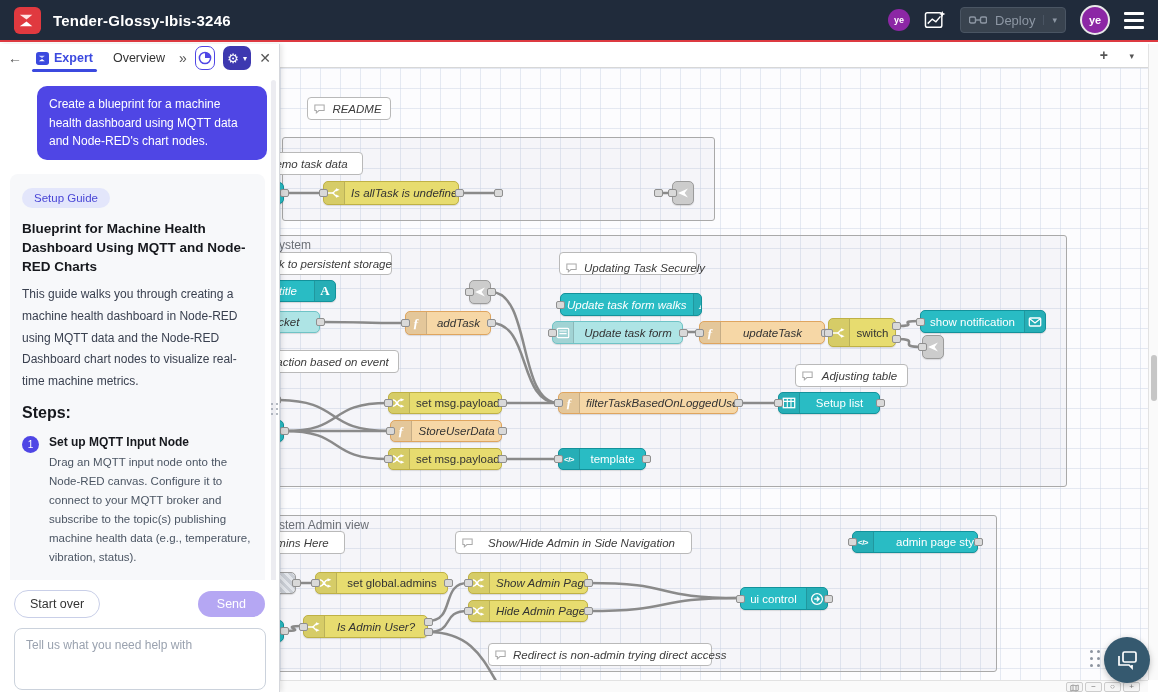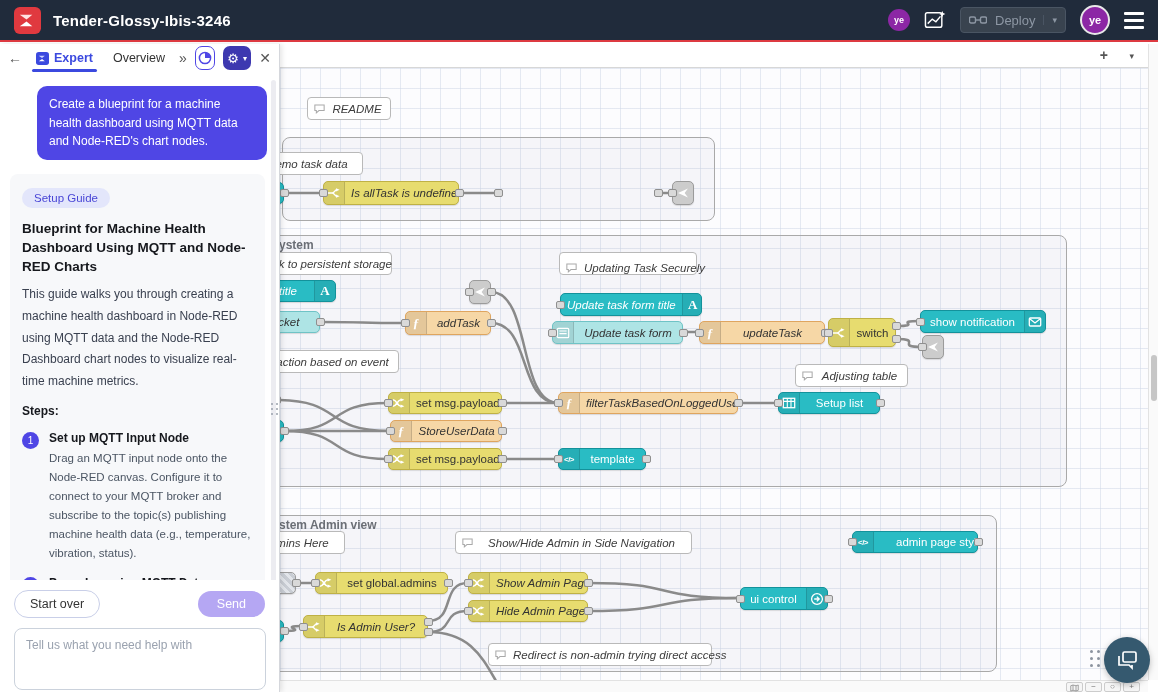--- a/index.html
+++ b/index.html
@@ -28,21 +28,21 @@
   .tab.active::after { content:""; position:absolute; left:2px; right:2px; bottom:-3px; height:3px; background:#3b49df; border-radius:2px; }
   .pie-btn { width:32px; height:24px; border:1.5px solid #4f46e5; border-radius:7px; background:#fff; display:flex; align-items:center; justify-content:center; cursor:pointer; }
   .gear-btn { width:46px; height:24px; border:none; border-radius:7px; background:#3d38b0; color:#fff; display:flex; align-items:center; justify-content:center; gap:4px; font-size:13px; cursor:pointer; }
   .gear-btn .caret { font-size:8px; }
   .panel-body { position:absolute; top:34px; left:0; right:0; bottom:112px; overflow:hidden; padding:8px 12px 0 8px; }
   .bubble { margin-left:auto; width:230px; background:#4f46e5; color:#fff; font-size:12px; line-height:1.55; padding:9px 12px; border-radius:10px; }
   .guide-card { margin:14px 2px 0 2px; background:#f7f8fa; border-radius:8px; padding:14px 12px; height:422px; overflow:hidden; }
   .badge { display:inline-block; background:#e3e6fb; color:#4946d6; font-size:11.5px; padding:4px 12px; border-radius:999px; }
   .guide-title { font-size:13.5px; font-weight:bold; color:#16181d; line-height:1.4; margin:12px 0 8px; }
   .guide-intro { font-size:12px; color:#3a4150; line-height:1.8; }
-  .steps-label { font-size:12px; font-weight:bold; color:#16181d; margin-top:12px; }
+  .steps-label { font-size:16px; font-weight:bold; color:#16181d; margin-top:12px; }
   .step { display:flex; gap:10px; margin-top:13px; }
   .step-num { flex:0 0 17px; width:17px; height:17px; border-radius:50%; background:#4f46e5; color:#fff; font-size:10px; display:flex; align-items:center; justify-content:center; margin-top:1px; }
   .step-title { font-size:12px; font-weight:bold; color:#16181d; margin-bottom:4px; }
   .step-desc { font-size:11.5px; color:#4b5563; line-height:1.65; }
   .panel-footer { position:absolute; bottom:0; left:0; right:0; height:112px; background:#fff; padding:10px 14px; }
   .footer-row { display:flex; align-items:center; justify-content:space-between; }
   .startover-btn { border:1px solid #c9cfe8; background:#fff; border-radius:999px; padding:6px 15px; font-size:12.5px; color:#333; font-family:inherit; cursor:pointer; }
   .send-btn { border:none; background:#b5a7f3; color:#fff; border-radius:999px; padding:6px 19px; font-size:12.5px; font-family:inherit; cursor:pointer; }
   .help-input { margin-top:10px; width:252px; height:62px; border:1px solid #cbd2dc; border-radius:8px; padding:9px 11px; font-size:12px; font-family:inherit; color:#333; resize:none; }
   .help-input::placeholder { color:#9aa2af; }
@@ -50,21 +50,21 @@
   .panel-grip { position:absolute; right:1px; top:354px; width:7px; height:22px; display:grid; grid-template-columns:2px 2px; gap:3px; justify-content:center; align-content:center; }
   .panel-grip i { width:2px; height:2px; background:#9aa0ab; border-radius:50%; }
 
   
   .tabstrip { position:absolute; left:280px; top:44px; width:868px; height:24px; background:#fff; border-bottom:1px solid #d7d7d7; z-index:10; }
   .tabstrip .add { position:absolute; right:40px; top:3px; font-size:14px; color:#555; font-weight:bold; cursor:pointer; }
   .tabstrip .caret { position:absolute; right:14px; top:7px; font-size:9px; color:#555; cursor:pointer; }
   .canvas { position:absolute; left:280px; top:68px; width:868px; height:612px; overflow:hidden; background-color:#fcfcfe;
     background-image:linear-gradient(rgba(208,216,231,.55) 1px, transparent 1px), linear-gradient(90deg, rgba(208,216,231,.55) 1px, transparent 1px);
     background-size:20px 20px; }
-  .nr-group { position:absolute; background:rgba(150,160,178,.07); border:1px solid #a9a9a9; border-radius:8px;font-weight:bold; }
+  .nr-group { position:absolute; background:rgba(150,160,178,.07); border:1px solid #a9a9a9; border-radius:3px; }
   .nr-group .glabel { position:absolute; top:2px; left:6px; font-size:12px; color:#6b6f76; white-space:nowrap; }
   .wire-layer { position:absolute; left:0; top:0; }
   .nr-node { position:absolute; border-radius:5px; display:flex; align-items:stretch; font-size:11.5px; overflow:hidden; box-shadow:0 1px 1px rgba(0,0,0,.12); }
   .nr-node .nlabel { flex:1; display:flex; align-items:center; justify-content:center; white-space:nowrap; padding:0 6px; }
   .nr-node .nicon { flex:0 0 21px; display:flex; align-items:center; justify-content:center; background:rgba(0,0,0,.07); color:#fff; }
   .nr-node .nicon.left { border-right:1px solid rgba(0,0,0,.13); }
   .nr-node .nicon.right { border-left:1px solid rgba(0,0,0,.13); }
   .nr-node .nicon svg { width:14px; height:14px; }
   .nr-comment { position:absolute; background:#fff; border:1px solid #b9b9b9; border-radius:4px; display:flex; align-items:center; font-size:11.5px; color:#3c3c3c; font-style:italic; }
   .nr-comment .cicon { flex:0 0 22px; display:flex; align-items:center; justify-content:center; }
@@ -327,21 +327,21 @@
     <div class="nr-port" style="left: 206.5px; top: 220px;"></div>
     <div class="nr-node" style="left: 125px; top: 243px; width: 86px; height: 24px; background: rgb(246, 215, 166); border: 1px solid rgb(223, 165, 95);">
       <div class="nicon left">
         <span style="font-family:'Liberation Serif',serif;font-style:italic;font-size:13px;font-weight:bold;">ƒ</span>
       </div>
       <div class="nlabel" style="color: rgb(51, 51, 51); font-style: italic;">addTask</div>
     </div>
     <div class="nr-port" style="left: 120.5px; top: 251px;"></div>
     <div class="nr-port" style="left: 206.5px; top: 251px;"></div>
     <div class="nr-node" style="left: 280px; top: 225px; width: 142px; height: 23px; background: rgb(41, 188, 196); border: 1px solid rgb(19, 146, 155);">
-      <div class="nlabel" style="color: rgb(255, 255, 255); font-style: italic;">Update task form title</div>
+      <div class="nlabel" style="color: rgb(255, 255, 255); font-style: italic;">Update task form walks</div>
       <div class="nicon right">
         <span style="font-family:'Liberation Serif',serif;font-size:13px;font-weight:bold;">A</span>
       </div>
     </div>
     <div class="nr-port" style="left: 275.5px; top: 232.5px;"></div>
     <div class="nr-node" style="left: 272px; top: 253px; width: 131px; height: 23px; background: rgb(174, 228, 229); border: 1px solid rgb(111, 195, 198);">
       <div class="nicon left">
         <svg viewBox="0 0 14 14">
           <rect x="1.3" y="2.3" width="11.4" height="9.4" rx="1" fill="none" stroke="#fff" stroke-width="1.2"></rect>
           <path d="M3.4 5h7.2M3.4 7.6h7.2" stroke="#fff" stroke-width="1.1"></path>

